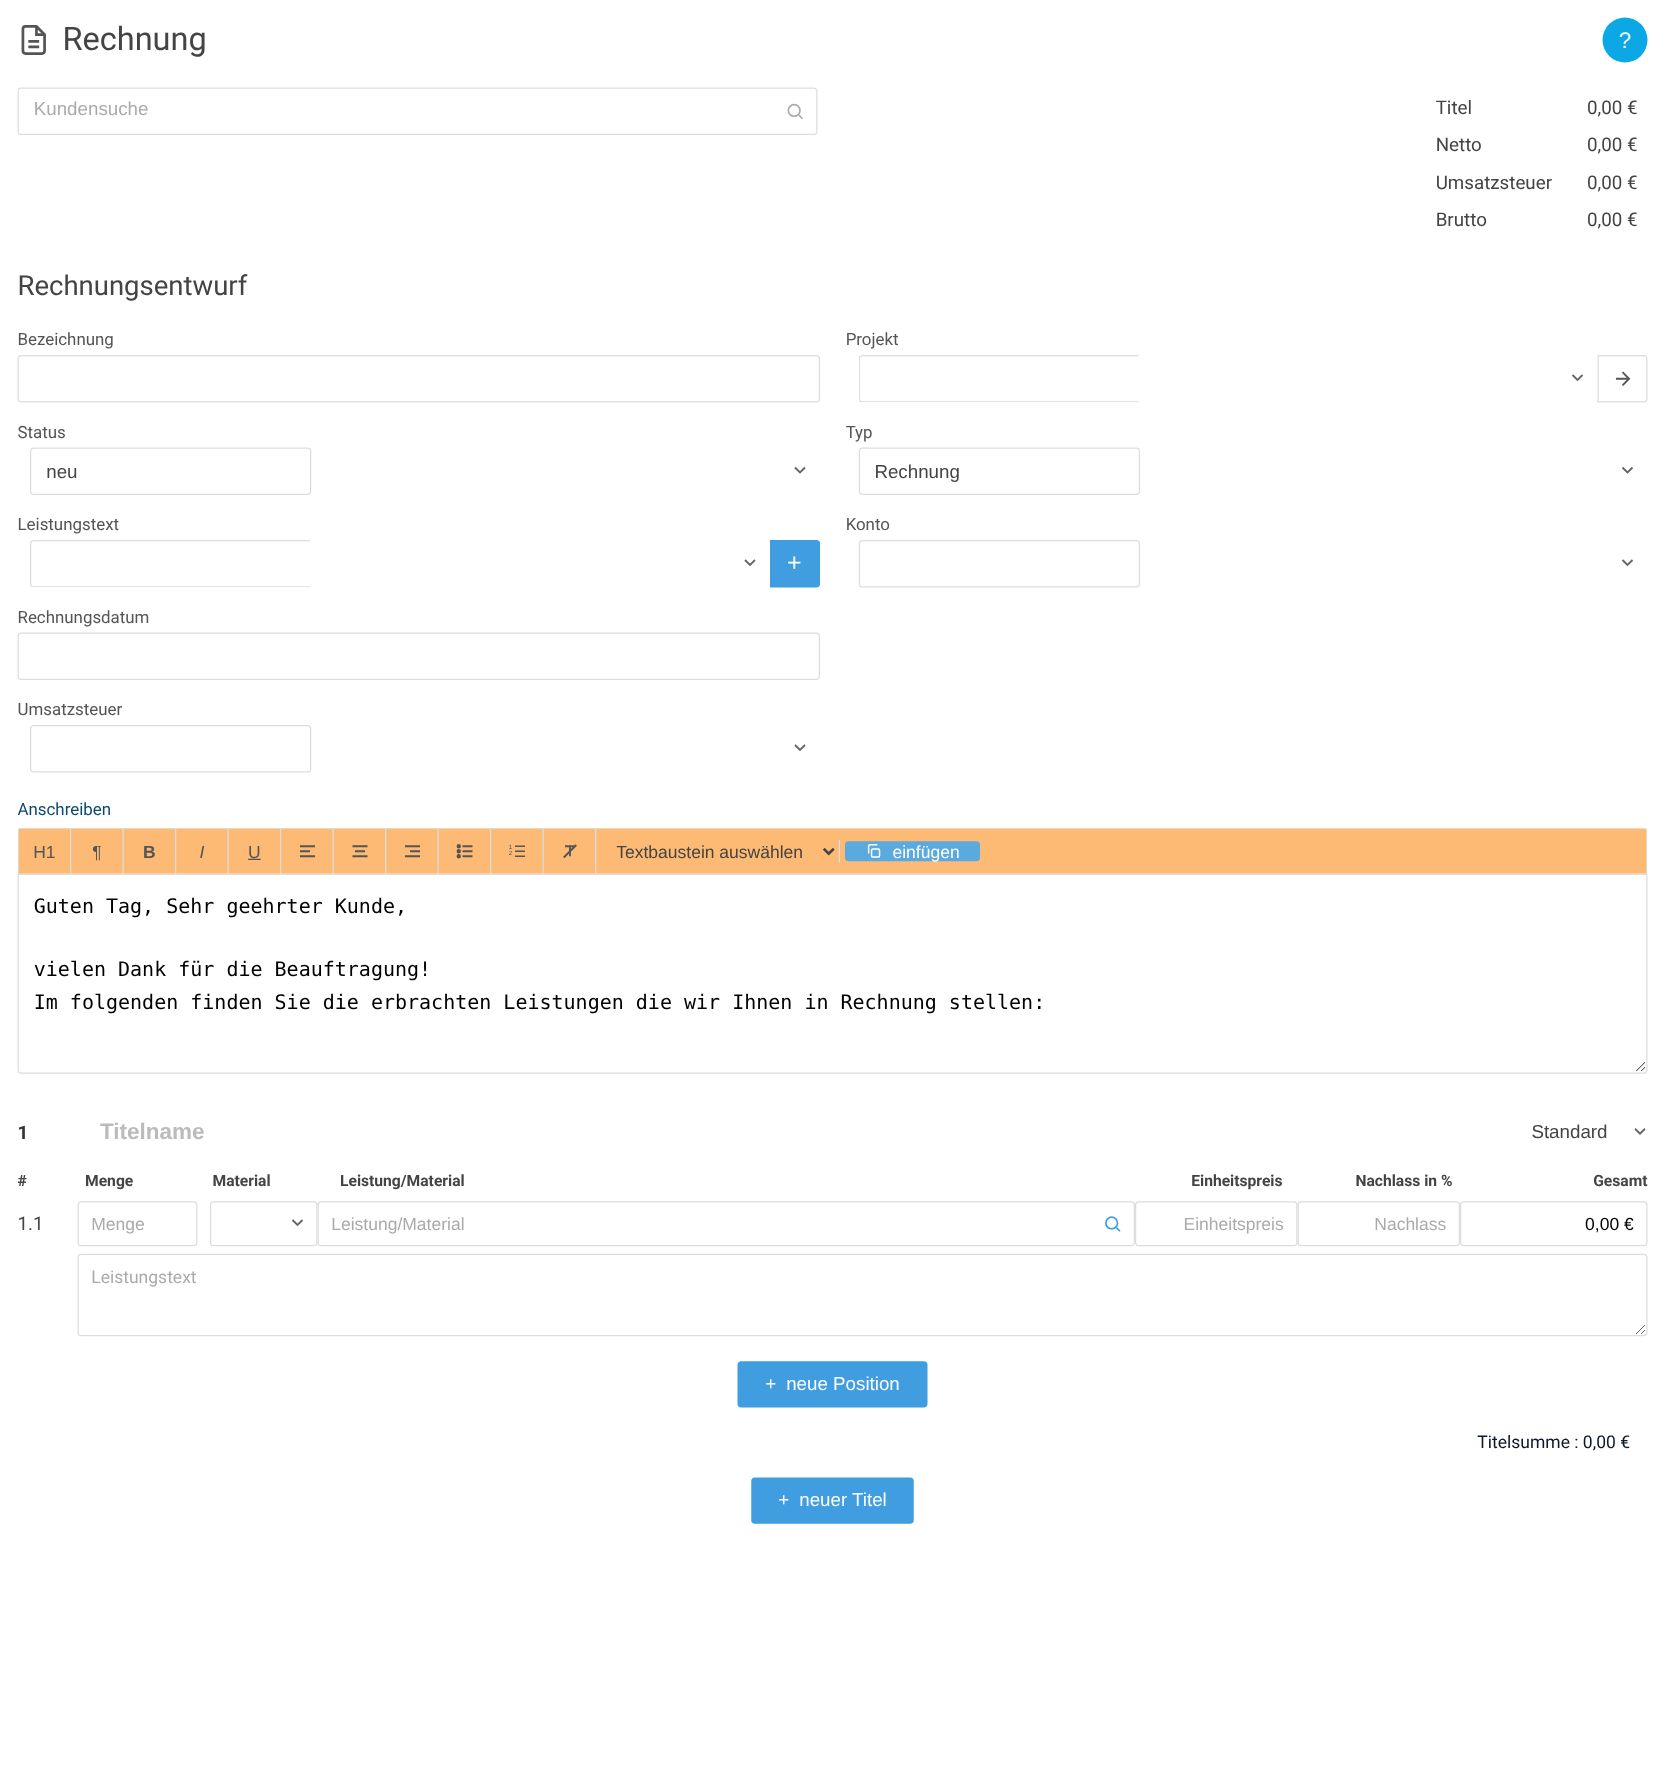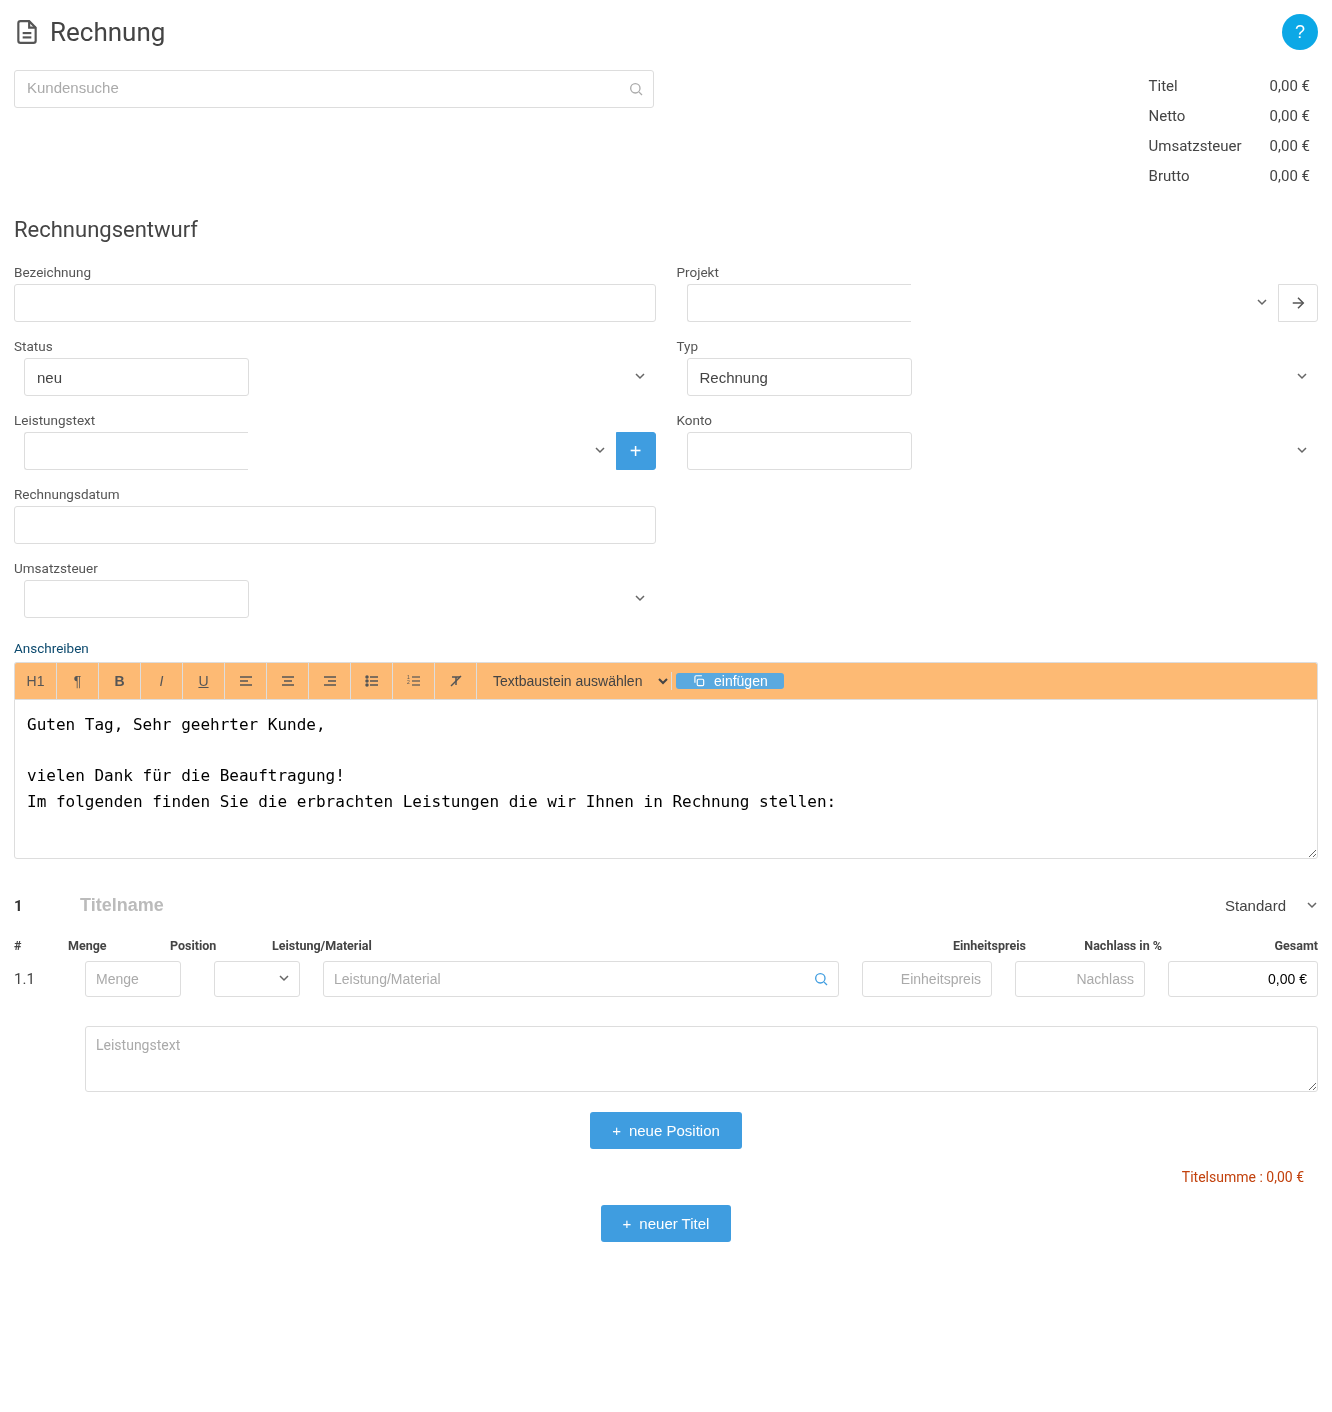--- a/index.html
+++ b/index.html
@@ -145,36 +145,36 @@
       resize: vertical;
     }
     .line-item-section { margin-top: 28px; }
     .title-row { display: flex; align-items: center; gap: 18px; margin-bottom: 14px; }
     .title-num { font-weight: 700; color: #333; width: 48px; }
     .title-name-input { flex: 1; max-width: 700px; border: none; font-size: 18px; font-weight: 600; color: #999; padding: 4px 0; }
     .title-name-input::placeholder { color: #bbb; }
     .title-type { display: flex; align-items: center; gap: 8px; font-size: 15px; color: #444; border: none; background: transparent; padding: 4px 32px 4px 4px; position: relative; cursor: pointer; }
     .col-headers { display: grid; grid-template-columns: 48px 96px 96px 1fr 130px 130px 150px; gap: 6px; font-size: 12.5px; font-weight: 700; color: #444; padding: 4px 0 8px; }
     .col-headers .right { text-align: right; }
-    .item-row { display: grid; grid-template-columns: 48px 96px 96px 1fr 130px 130px 150px; gap: 23px; align-items: center; }
+    .item-row { display: grid; grid-template-columns: 48px 96px 96px 1fr 130px 130px 150px; gap: 0; align-items: center; }
     .pos-num { font-size: 15px; color: #444; }
     .sm-input { height: 36px; border: 1px solid #ddd; border-radius: 3px; padding: 0 10px; font-size: 14px; width: 100%; }
     .sm-input::placeholder { color: #aaa; }
     .sm-input.right { text-align: right; }
     .leist-wrap { position: relative; }
     .leist-wrap .search-icon-sm { position: absolute; right: 10px; top: 50%; transform: translateY(-50%); width: 16px; height: 16px; stroke: #3f9de0; fill: none; stroke-width: 2; }
     .item-textarea { grid-column: 2 / -1; margin-top: 6px; min-height: 66px; border: 1px solid #ddd; border-radius: 3px; padding: 10px; font-size: 14px; resize: vertical; font-family: inherit; }
     .item-textarea::placeholder { color: #aaa; }
     .center-btn-row { display: flex; justify-content: center; margin: 20px 0; }
     .primary-btn {
       background: #3f9de0; color: #fff; border: none; border-radius: 3px;
       padding: 10px 22px; font-size: 15px; cursor: pointer;
       display: flex; align-items: center; gap: 8px;
     }
-    .titelsumme { text-align: right; font-size: 14px; color: #c2410c; margin: 10px 14px 14px; }
+    .titelsumme { text-align: right; font-size: 14px; color: #0f172a; margin: 10px 14px 14px; }
     svg.chev-svg { width: 12px; height: 12px; }
   </style>
 </head>
 <body>
 
 
 
 
 <div class="header-row">
   <div class="header-left">
@@ -414,21 +414,21 @@
         <svg class="chev-svg" viewBox="0 0 12 12">
             <path d="M2 4l4 4 4-4" stroke="#666" fill="none" stroke-width="1.5"></path>
           </svg>
       </span>
     </div>
   </div>
 
   <div class="col-headers">
     <span>#</span>
     <span>Menge</span>
-    <span>Position</span>
+    <span>Material</span>
     <span>Leistung/Material</span>
     <span class="right">Einheitspreis</span>
     <span class="right">Nachlass in %</span>
     <span class="right">Gesamt</span>
   </div>
 
   <div class="item-row">
     <span class="pos-num">1.1</span>
     <input type="text" class="sm-input" placeholder="Menge" style="">
     <div class="select-wrap">

